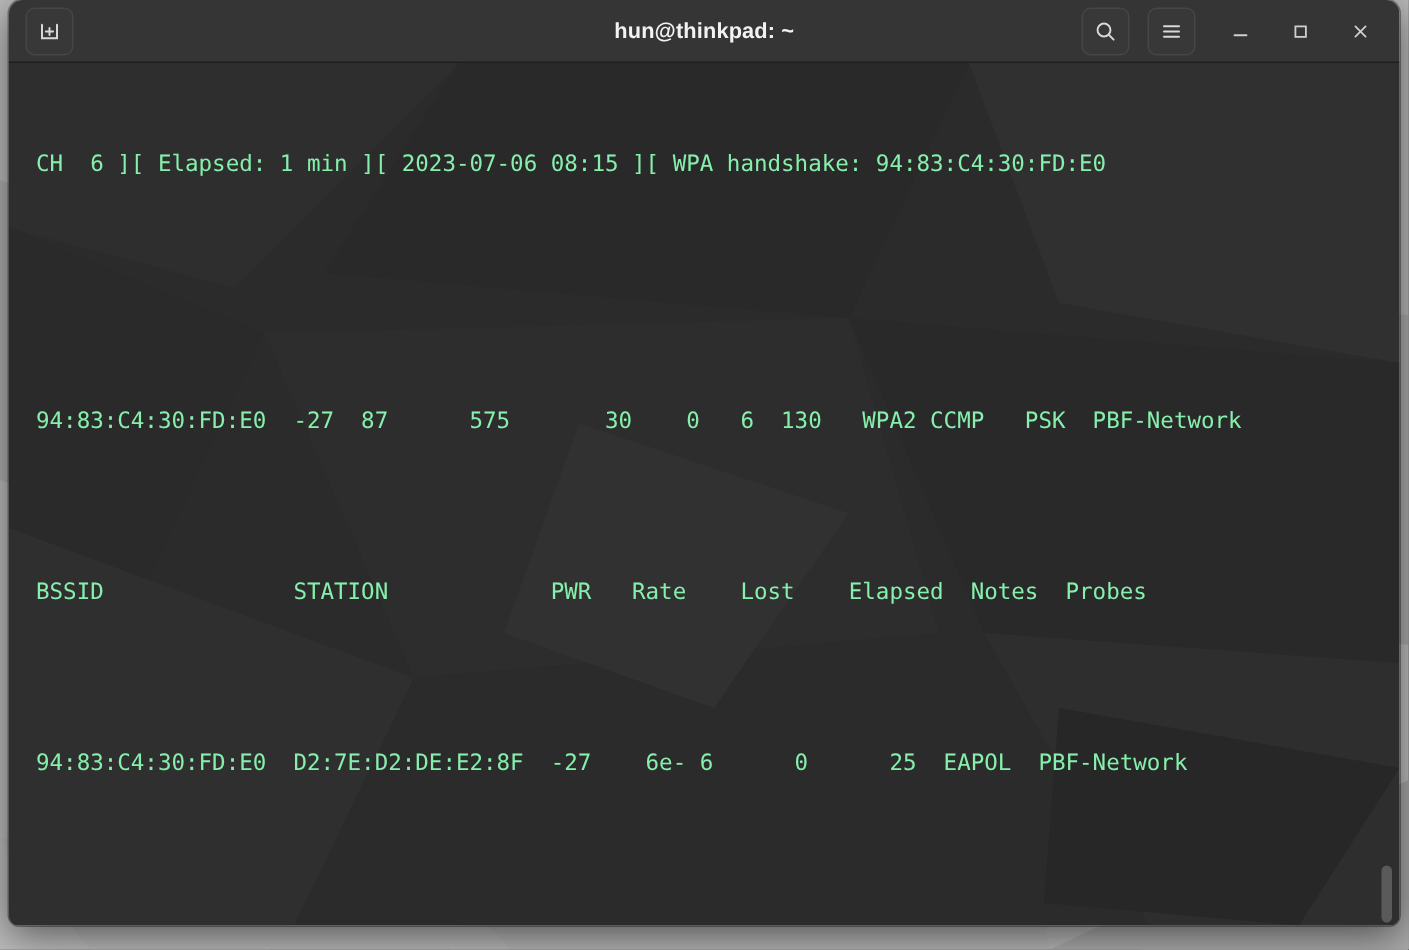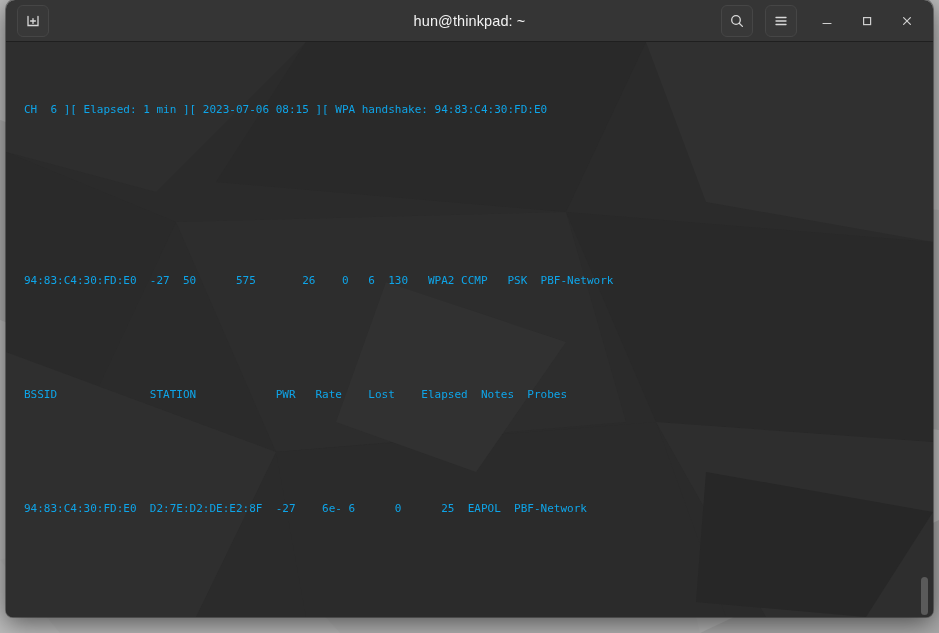--- a/index.html
+++ b/index.html
@@ -65,21 +65,21 @@
   #newtab-btn { margin-left: 11px; }
   #search-btn { margin-left: 0px; }
   #menu-btn  { margin-left: 12px; }
 
   #title-text {
     position: absolute;
     left: 0; right: 0;
     text-align: center;
     font-family: "Liberation Sans", sans-serif;
     font-size: 14.5px;
-    font-weight: normal;
+    font-weight: bold;
     color: #f2f2f2;
     pointer-events: none;
     letter-spacing: 0.1px;
   }
 
   #tb-right {
     margin-left: auto;
     display: flex;
     align-items: center;
     padding-right: 10px;
@@ -108,23 +108,23 @@
   }
   #term-bg {
     position: absolute;
     inset: 0;
     opacity: 1;
   }
   #term-content {
     position: relative;
     padding: 20px 0 0 18px;
     font-family: "DejaVu Sans Mono", "Liberation Mono", monospace;
-    font-size: 11px;
+    font-size: 15px;
     line-height: 19px;
-    color: #0ea5e9;
+    color: #86efac;
     white-space: pre;
     letter-spacing: 0px;
   }
   .term-line { height: 19px; }
   .term-blank { height: 19px; }
 
   
   #scrollbar-track {
     position: absolute;
     right: 2px;
@@ -228,21 +228,21 @@
       <polygon points="270,410 650,380 720,575 300,575" fill="#2b2b2b"></polygon>
       <polygon points="650,380 927,400 927,575 760,575" fill="#2e2e2e"></polygon>
       <polygon points="380,240 560,300 470,430 330,380" fill="#313131"></polygon>
       <polygon points="700,430 927,470 860,575 690,560" fill="#272727"></polygon>
     </svg>
 
     <div id="term-content">
       <div class="term-line">CH  6 ][ Elapsed: 1 min ][ 2023-07-06 08:15 ][ WPA handshake: 94:83:C4:30:FD:E0</div>
       <div class="term-blank">&nbsp;</div>
       <div class="term-blank">&nbsp;</div>
-      <div class="term-line">94:83:C4:30:FD:E0  -27  50      575       26    0   6  130   WPA2 CCMP   PSK  PBF-Network</div>
+      <div class="term-line">94:83:C4:30:FD:E0  -27  87      575       30    0   6  130   WPA2 CCMP   PSK  PBF-Network</div>
       <div class="term-blank">&nbsp;</div>
       <div class="term-line">BSSID              STATION            PWR   Rate    Lost    Elapsed  Notes  Probes</div>
       <div class="term-blank">&nbsp;</div>
       <div class="term-line">94:83:C4:30:FD:E0  D2:7E:D2:DE:E2:8F  -27    6e- 6      0      25  EAPOL  PBF-Network</div>
     </div>
 
     <div id="scrollbar-track">
       <div id="scrollbar-thumb"></div>
     </div>
 

